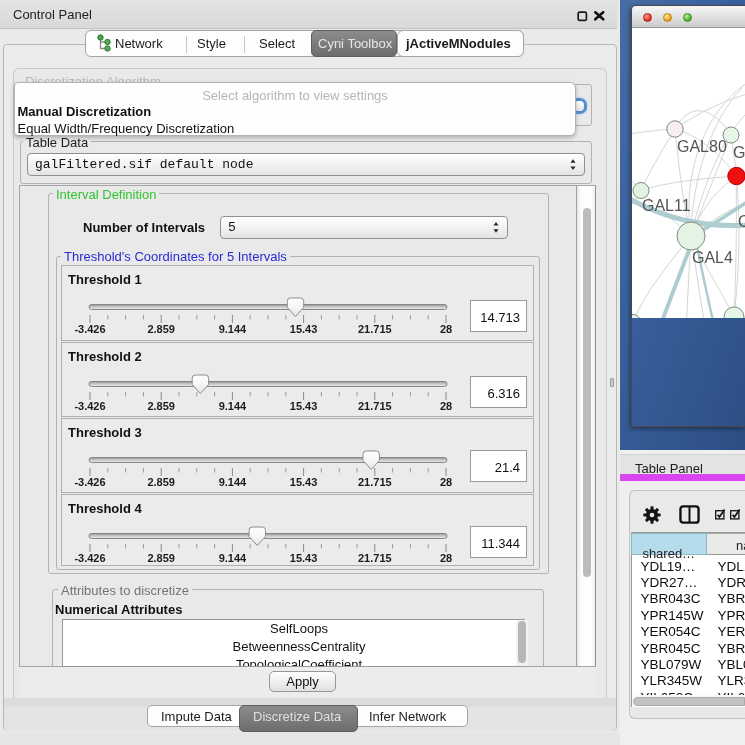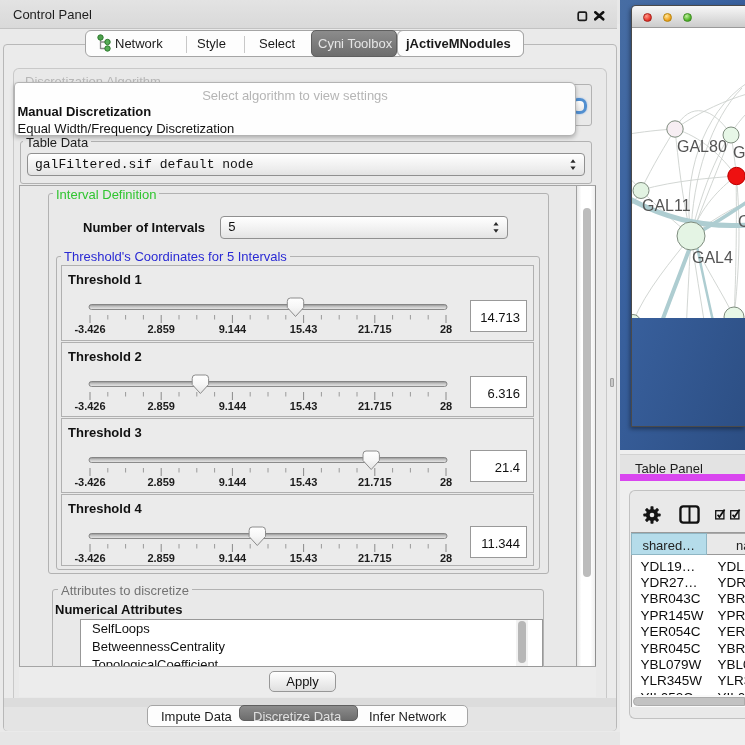--- a/index.html
+++ b/index.html
@@ -9,21 +9,21 @@
 #titlebar .t { position:absolute; left:13px; top:7px; font-size:13px; color:#1d1d1d; }
 #winarea { left:0; top:24px; width:620px; height:720px; background:#eaeaea; }
 #mainpanel { left:3px; top:44px; width:614px; height:687px; border:1px solid #b8b8b8; border-radius:4px; background:#ebebeb; }
 #innerpanel { left:13px; top:68px; width:593.5px; height:630px; border:1px solid #c9c9c9; border-radius:6px 6px 0 0; background:#e9e9e9; border-bottom:none; }
 #tabbar { left:85px; top:30px; width:439px; height:27px; background:#fdfdfd; border:1px solid #a5a5a5; border-radius:6px; font-size:13px; color:#1a1a1a; }
 .tabsep { position:absolute; top:5px; width:1px; height:17px; background:#c8c8c8; }
 #seltab { position:absolute; left:225px; top:-1px; width:86px; height:27px; background:linear-gradient(#8c8c8c,#6d6d6d); border-radius:5px; border:1px solid #5f5f5f; }
 #seltab span { position:absolute; left:6px; top:5px; color:#e6e6e6; white-space:nowrap; }
 .tabtext { position:absolute; top:5px; }
 #botbar { left:147px; top:705px; width:321px; height:22px; background:#fdfdfd; border:1px solid #a5a5a5; border-radius:5px; font-size:13px; color:#1a1a1a;padding-left:44px; }
-#botsel { position:absolute; left:91px; top:-1px; width:119px; height:16px; background:linear-gradient(#8c8c8c,#6d6d6d); border-radius:5px; border:1px solid #5f5f5f; }
+#botsel { position:absolute; left:91px; top:-1px; width:119px; height:27px; background:linear-gradient(#8c8c8c,#6d6d6d); border-radius:5px; border:1px solid #5f5f5f; }
 #botsel span { position:absolute; left:13px; top:3px; color:#e0e0e0; }
 .bottext { position:absolute; top:3px; }
 #discalg { left:25px; top:74px; font-size:13px; color:#b7b7b7; }
 #focusring { left:571px; top:97.5px; width:16px; height:16px; border:3px solid #518fd0; border-radius:7px; background:linear-gradient(#fff,#e8e8e8); box-shadow:0 0 2px #8ab2e6; }
 #popup { left:14px; top:82px; width:562px; height:54px; background:#fefefe; border:1px solid #b3b3b3; border-radius:4px 6px 6px 4px; box-shadow:0 2px 4px rgba(0,0,0,0.25); }
 #popup .l1 { position:absolute; left:0; right:0; top:5px; text-align:center; color:#b5b5b5; font-size:13px; }
 #popup .l2 { position:absolute; left:2.5px; top:21px; font-weight:bold; font-size:13px; color:#111; }
 #popup .l3 { position:absolute; left:2.5px; top:38px; font-size:13px; color:#111; }
 .grpbox { position:absolute; border:1px solid #b2b2b2; border-radius:3px; }
 .grptitle { position:absolute; font-size:13px; background:#e9e9e9; padding:0 3px; }
@@ -41,40 +41,40 @@
 #ivtitle { left:53px; top:187px; color:#30c530; }
 #noi { left:83px; top:220px; font-size:13px; font-weight:bold; color:#111; }
 #thgroup { left:56px; top:256px; width:484px; height:314px; }
 #thtitle { left:61px; top:249px; color:#2a2ad4; }
 .tpanel { position:absolute; left:61px; width:473px; border:1px solid #b0b0b0; background:#ebebeb; }
 .tlabel { position:absolute; left:68px; font-size:13px; font-weight:bold; color:#111; }
 .vbox { position:absolute; left:470px; width:57px; height:32px; background:#fff; border:1px solid #999; font-size:13px; color:#111; text-align:right; padding:9px 6px 0 0; }
 #attrgroup { left:52px; top:589px; width:492px; height:90px; }
 #attrtitle { left:58px; top:583px; color:#737373; }
 #numattr { left:55px; top:602px; font-size:13px; font-weight:bold; color:#111; }
-#attrlist { left:80px; top:619px; width:463px; height:48px; background:#fff; border:1px solid #989898; font-size:13px; color:#111; overflow:hidden; }
+#attrlist { left:62px; top:619px; width:463px; height:48px; background:#fff; border:1px solid #989898; font-size:13px; color:#111; overflow:hidden;text-align:center; }
 #attrlist div { padding-left:11px; height:18px; line-height:18px; }
 #listscroll { left:516px; top:620px; width:12px; height:46px; background:#f2f2f2; }
 #listthumb { left:518px; top:621px; width:8px; height:42px; background:#b7b7b7; border-radius:4px; }
 #applyrow { left:19px; top:667px; width:577px; height:30px; background:#ececec; }
 #applybtn { left:269px; top:671px; width:67px; height:21px; background:linear-gradient(#ffffff,#ececec 60%,#e0e0e0); border:1px solid #979797; border-radius:5px; font-size:13px; color:#111; text-align:center; padding-top:2px; }
 #belowpanel { left:0; top:731.5px; width:620px; height:13.5px; background:#e6e6e6; }
 #tabstrip { left:4px; top:698px; width:612px; height:33px; background:#e4e4e4; border-radius:0 0 4px 4px; border-top:9px solid #dcdcdc; }
 
 #bluebg { left:620px; top:0; width:125px; height:450px; background:linear-gradient(110deg,#476da3 0%,#3a62a0 35%,#2c4e83 100%); }
 #netwin { left:631px; top:5px; width:114px; height:422px; border:1px solid #4a4a4a; border-right:none; border-radius:5px 0 0 0; box-shadow:-1px 2px 4px rgba(0,0,0,0.4); }
 #nettitle { left:632px; top:6px; width:113px; height:22px; background:linear-gradient(#f7f7f7,#cccccc); border-bottom:1px solid #9a9a9a; border-radius:4px 0 0 0; }
 .light { position:absolute; top:6.5px; width:9.5px; height:9.5px; border-radius:50%; }
 #netcanvas { left:632px; top:28px; width:113px; height:290px; background:#fff; overflow:hidden; }
 #rightlow { left:620px; top:450px; width:125px; height:295px; background:#efefef; }
 #tpbar { left:620px; top:454px; width:125px; height:27px; background:#e3e3e3; border-top:1px solid #d2d2d2; border-bottom:7px solid #d946ef; }
 #tpbar span { position:absolute; left:15px; top:6px; font-size:13px; color:#1d1d1d; }
 #tablecont { left:629px; top:490px; width:116px; height:229px; background:#e9e9e9; border:1px solid #c2c2c2; border-right:none; border-radius:6px 0 0 6px; }
 #tableouter { left:630.5px; top:532px; width:114.5px; height:175px; border:1px solid #9a9a9a; border-right:none; background:#fff; overflow:hidden; }
-#thead1 { left:630.5px; top:532.5px; width:76.5px; height:22.5px; background:#b5dcea; border:1px solid #8fb6c4; font-size:13px; color:#222; text-align:center; padding-top:4px; }
+#thead1 { left:630.5px; top:532.5px; width:76.5px; height:22.5px; background:#b5dcea; border:1px solid #8fb6c4; font-size:13px; color:#222; text-align:center; padding-top:12px; }
 #thead2 { left:707px; top:532.5px; width:38px; height:22.5px; background:#e9e9e9; border-top:1px solid #aaa; border-bottom:1px solid #999; font-size:13px; color:#222; }
 .trow { position:absolute; left:630.5px; width:114.5px; height:16.4px; font-size:13.5px; color:#0d0d0d; white-space:nowrap; }
 .trow .c1 { position:absolute; left:10px; }
 .trow .c2 { position:absolute; left:87px; }
 #hscroll { left:631.5px; top:695px; width:113.5px; height:12px; background:#fafafa; }
 #hthumb { left:633px; top:696.5px; width:112px; height:9px; background:#c2c2c2; border:1px solid #ababab; border-radius:5px 0 0 5px; }
 .wicon { position:absolute; top:10px; }
 </style></head>
 <body>
 <svg width="0" height="0" style="position:absolute">

